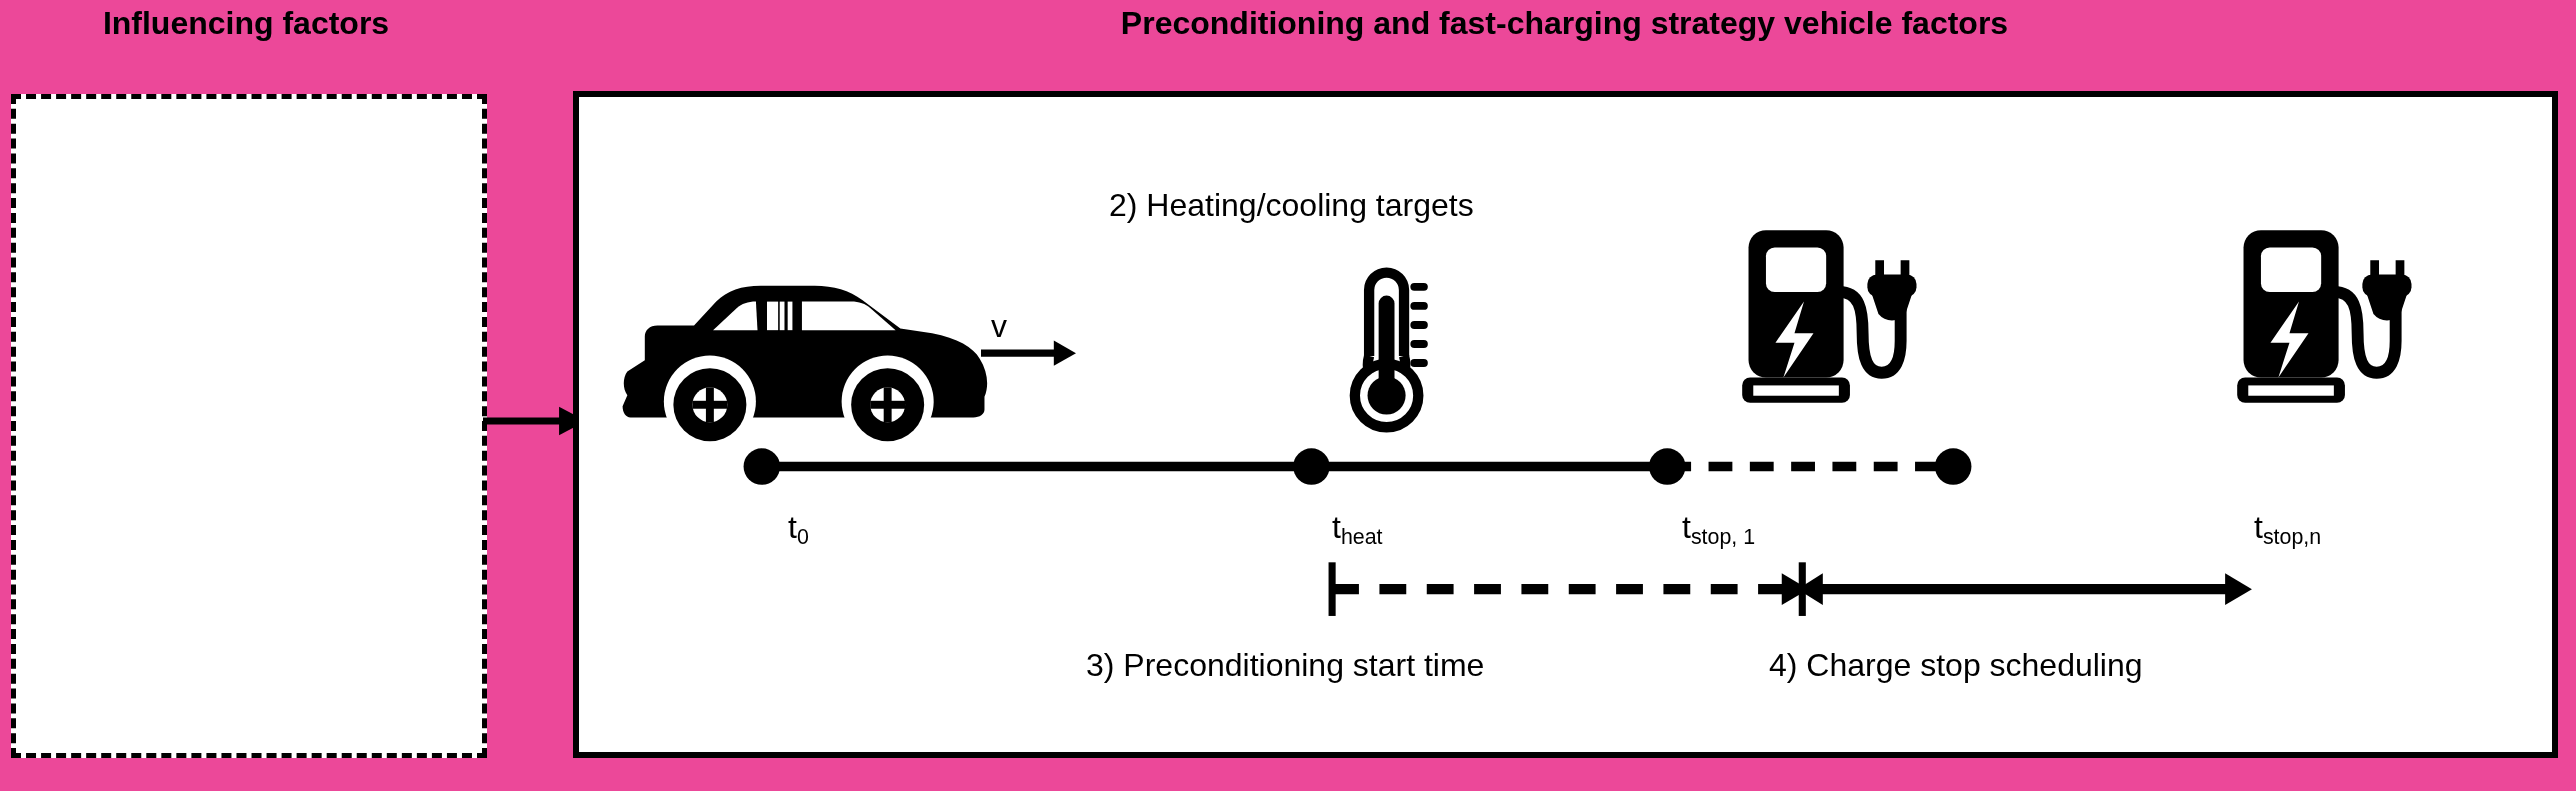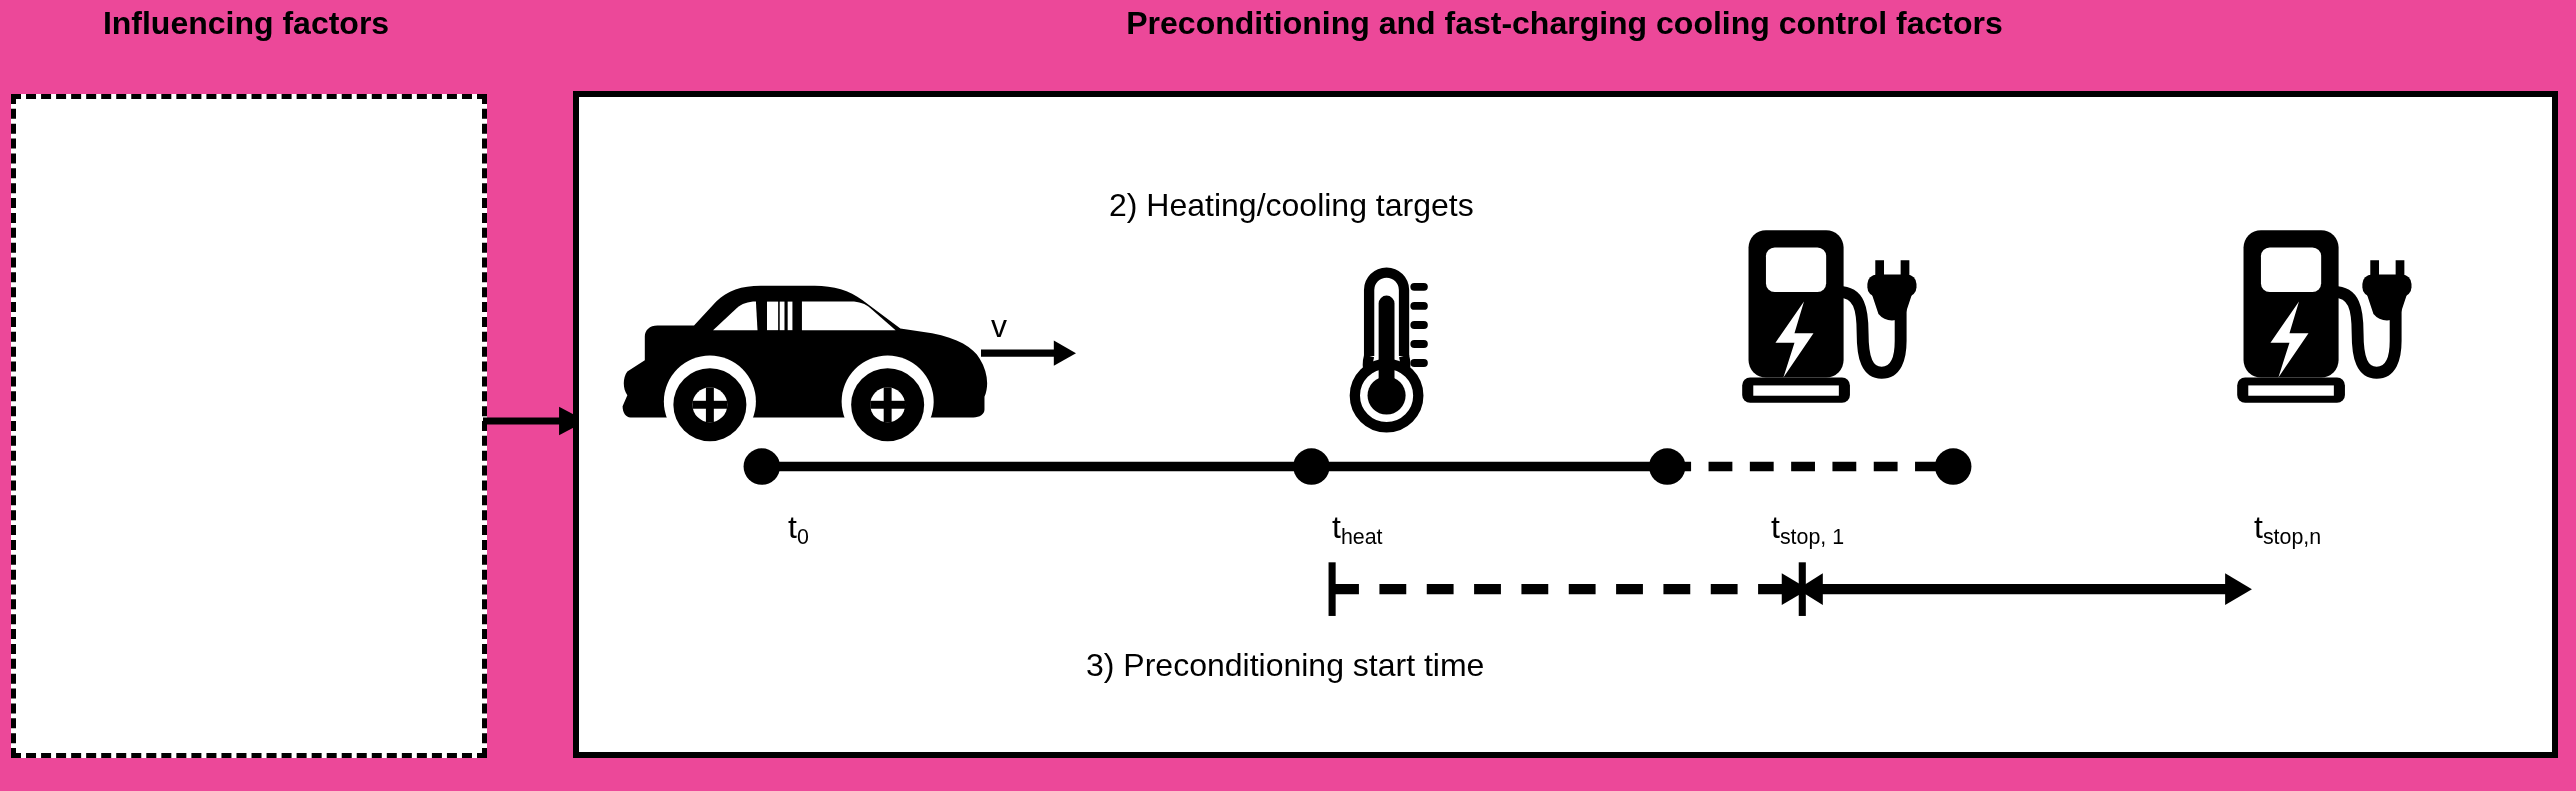--- a/index.html
+++ b/index.html
@@ -123,44 +123,45 @@
     color: #000;
   }
   .tick-label .sub {
     font-size: 21.4px;
     vertical-align: baseline;
     position: relative;
     top: 6.4px;
   }
   #tick-label-0      { left: 788px;  top: 511px; }
   #tick-label-heat   { left: 1332px; top: 511px; }
-  #tick-label-stop1  { left: 1771px; top: 511px; text-align: right; }
+  #tick-label-stop1  { left: 1682px; top: 511px; text-align: right; }
   #tick-label-stopn  { left: 2254px; top: 511px; }
 </style>
 </head>
 <body>
 
 <div id="root">
 
   <div class="panel-heading" id="heading-left">Influencing factors</div>
 
   <div id="influencing-box"></div>
 
 
   <svg id="connector-arrow" viewBox="0 0 130 60">
     <line x1="0" y1="30" x2="100" y2="30" stroke="#000" stroke-width="9"></line>
     <polygon points="96,12 130,30 96,48" fill="#000"></polygon>
   </svg>
 
-  <div class="panel-heading" id="heading-right">Preconditioning and fast-charging cooling control factors</div>
+  <div class="panel-heading" id="heading-right">Preconditioning and fast-charging strategy vehicle factors</div>
 
   <div id="control-box"></div>
 
   <div class="step-label" id="step-2-label">2) Heating/cooling targets</div>
   <div class="step-label" id="step-3-label">3) Preconditioning start time</div>
+  <div class="step-label" id="step-4-label">4) Charge stop scheduling</div>
 
   <svg class="icon-svg" id="car-icon" viewBox="0 0 470 200">
     <path fill="#000" d="
       M 8 140
       C 2 132 2 118 8 110
       L 30 96
       L 30 66
       C 30 58 36 52 46 52
       L 92 52
       L 120 22

